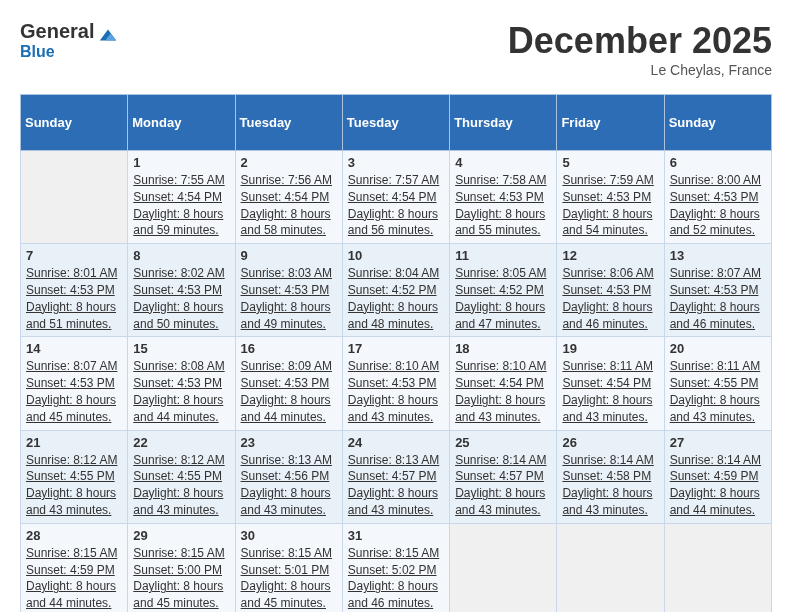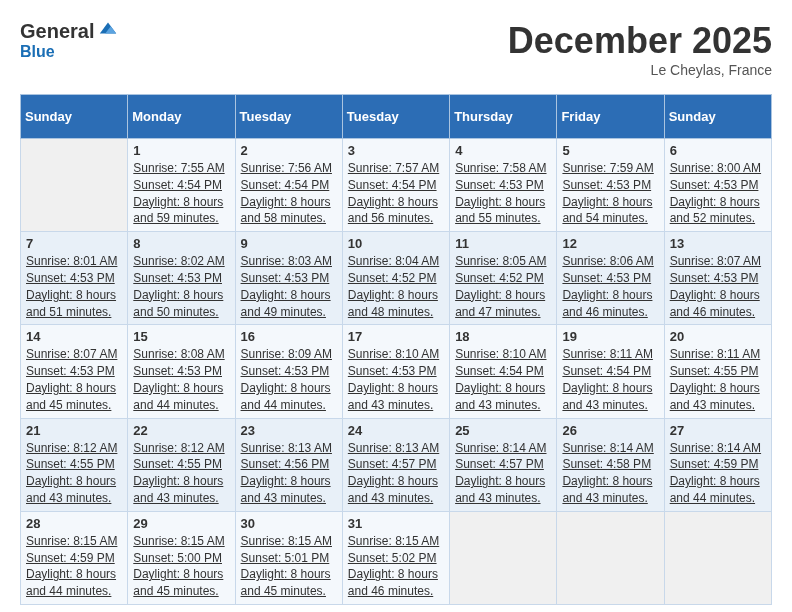--- a/index.html
+++ b/index.html
@@ -16,21 +16,21 @@
       align-items: flex-start;
       margin-bottom: 16px;
     }
     .logo {
       display: flex;
       flex-direction: column;
       align-items: flex-start;
     }
     .logo-text {
       display: flex;
-      align-items: flex-start;
+      align-items: flex-end;
       gap: 2px;
     }
     .logo-general {
       font-size: 20px;
       font-weight: bold;
       color: #333;
     }
     .logo-blue {
       font-size: 16px;
       font-weight: bold;
@@ -55,21 +55,21 @@
       color: #555;
     }
     table {
       width: 100%;
       border-collapse: collapse;
       table-layout: fixed;
     }
     thead tr th {
       background-color: #2c6db5;
       color: white;
-      padding: 14px 4px;
+      padding: 20px 4px;
       font-size: 13px;
       font-weight: bold;
       text-align: left;
       border: 1px solid #aac4e0;
     }
     tbody tr td {
       border: 1px solid #c8d8ea;
       vertical-align: top;
       padding: 4px 5px;
       font-size: 10.5px;

